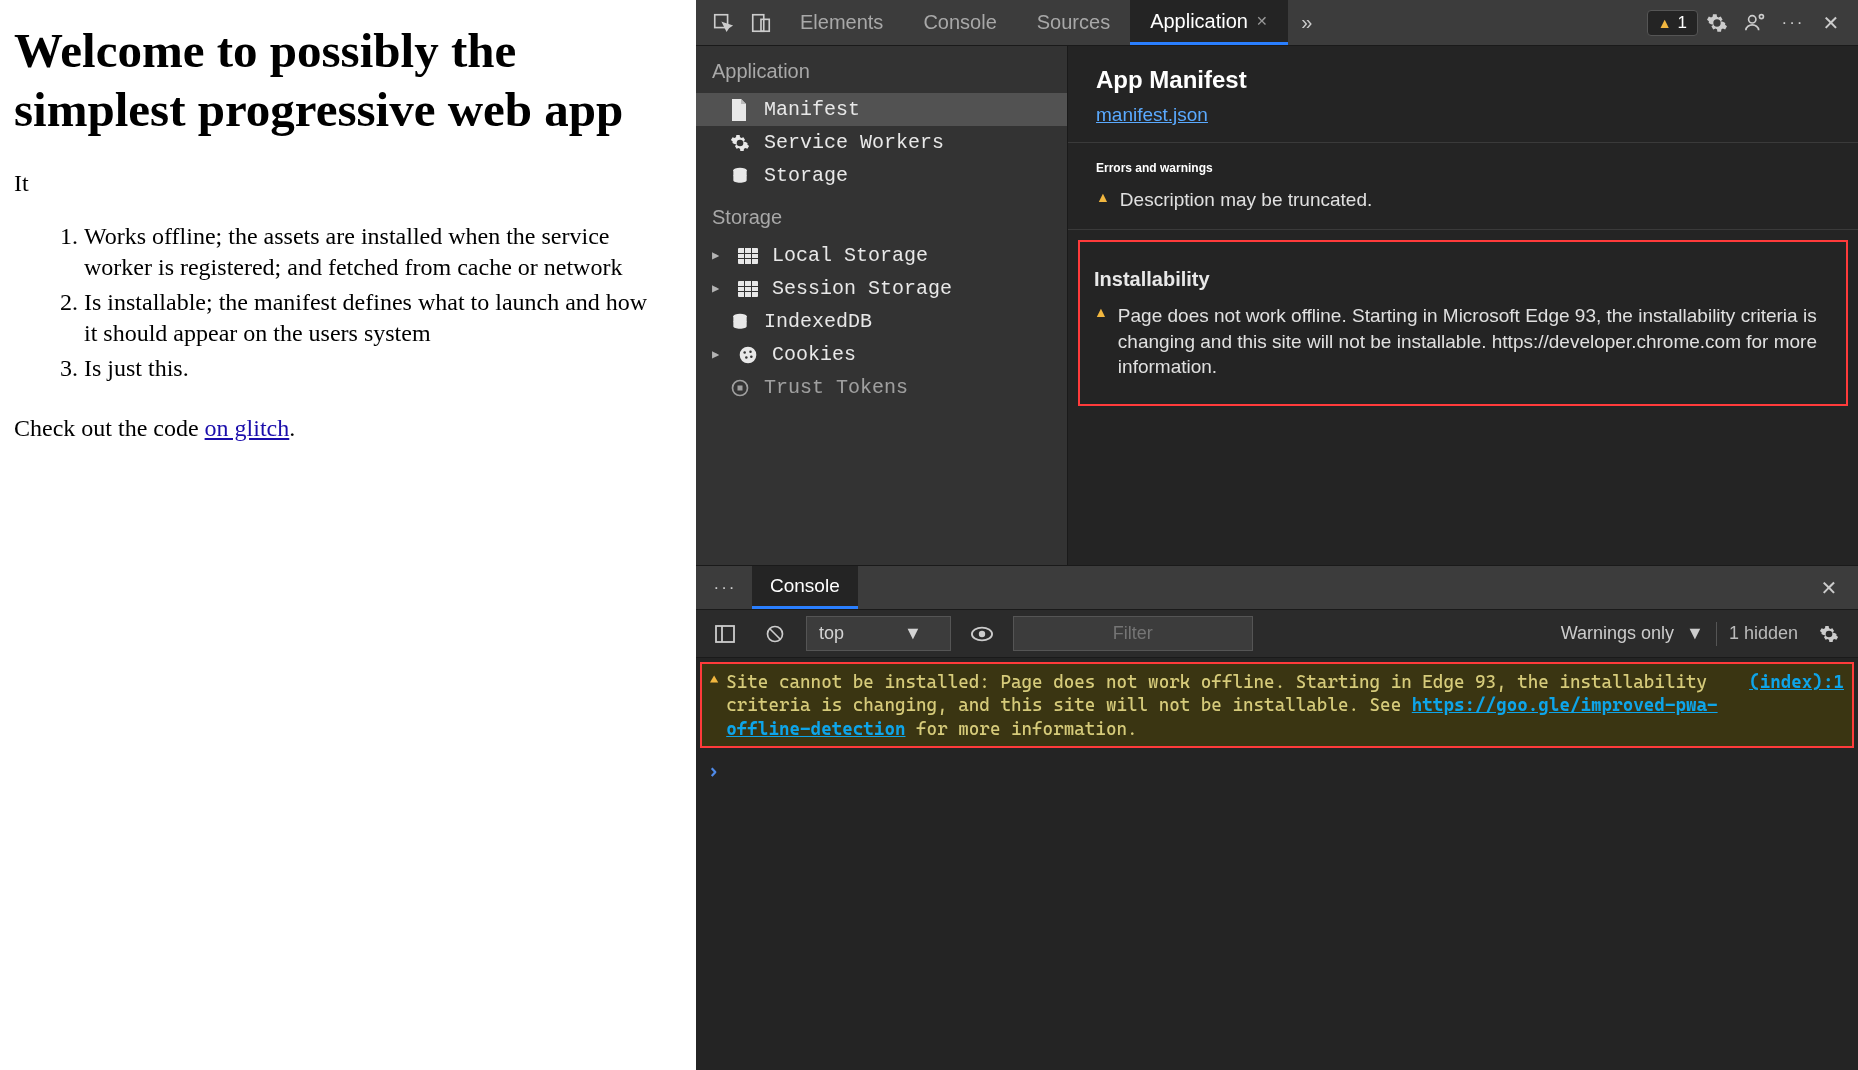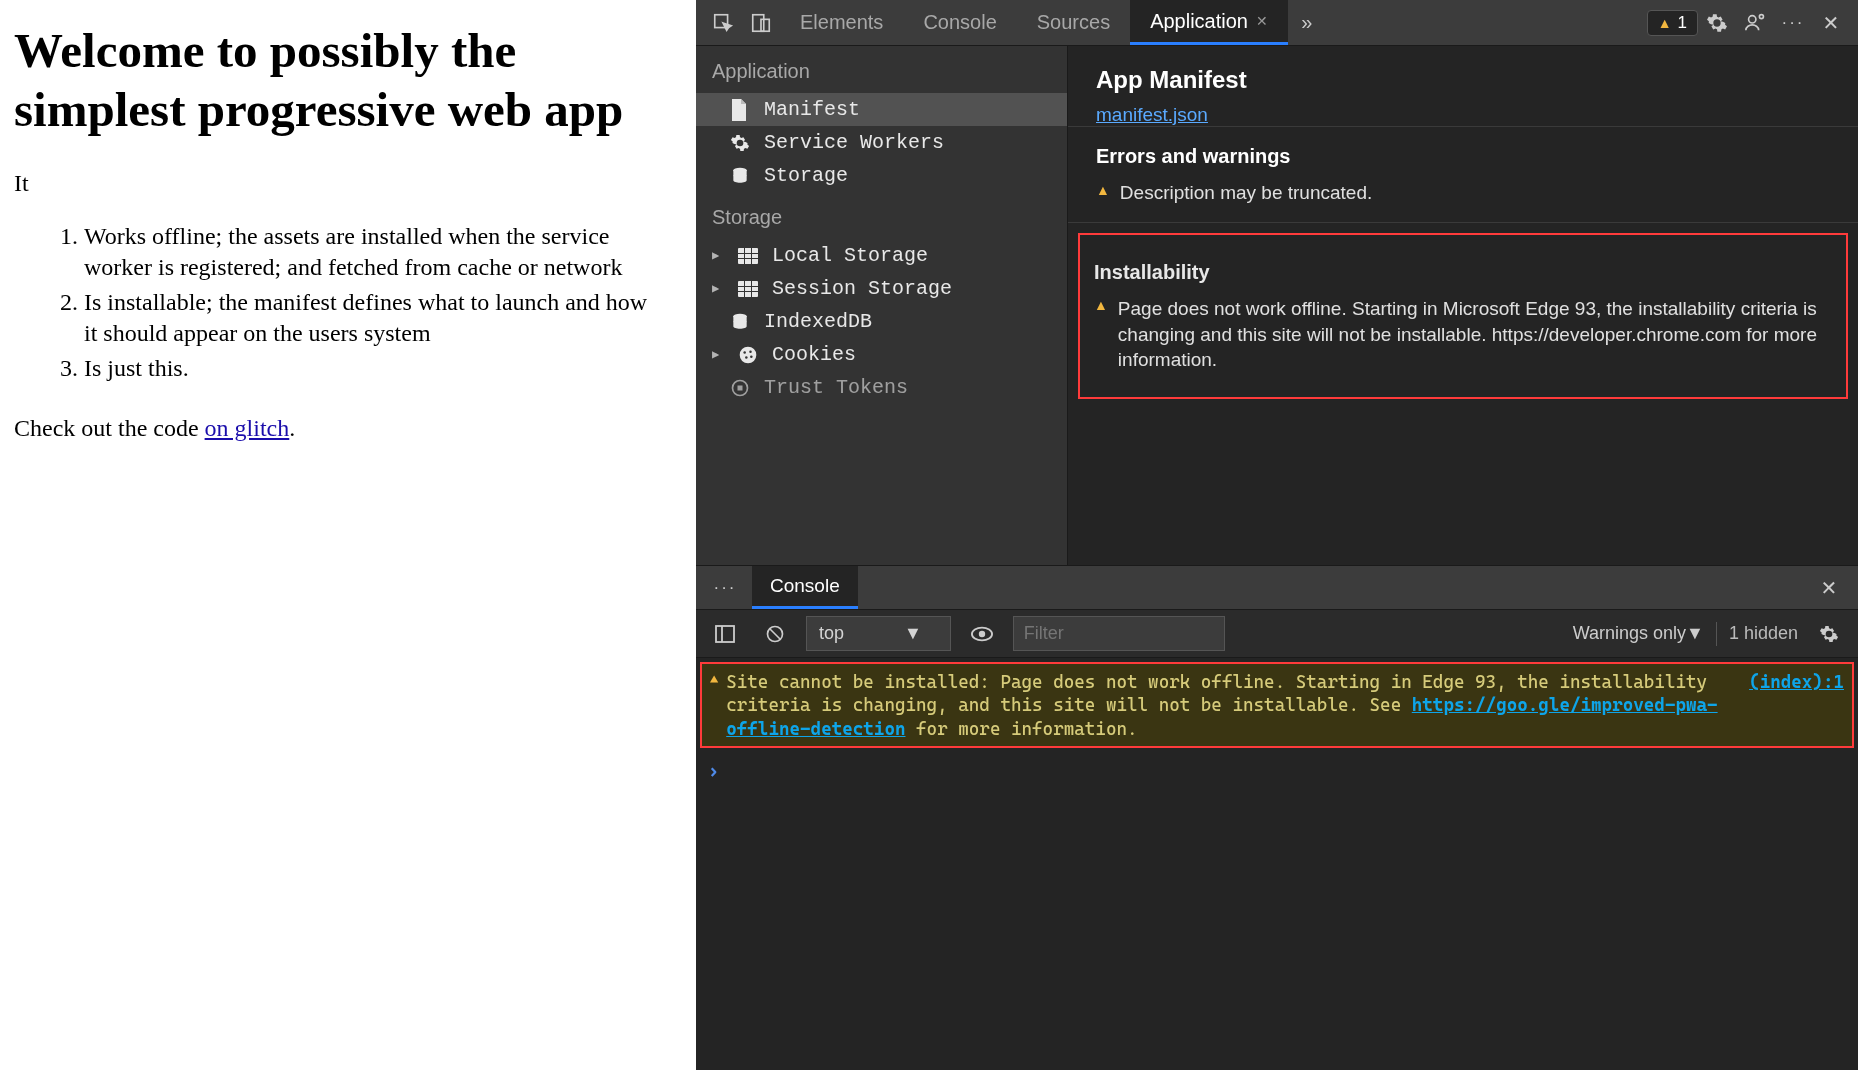--- a/index.html
+++ b/index.html
@@ -110,25 +110,25 @@
 .sb-item.has-toggle { padding-left: 16px; }
 .sb-toggle { width: 14px; color: #b4b4b4; font-size: 12px; }
 .sb-icon { width: 22px; text-align: center; color: #cfcfcf; }
 
 .app-main {
   flex: 1;
   background: #242424;
   overflow: hidden;
   color: #e8e8e8;
 }
-.am-header { padding: 20px 28px 0; border-bottom: 1px solid #3a3a3a; }
+.am-header { padding: 20px 28px 16px; border-bottom: 1px solid #3a3a3a; }
 .am-title { font-size: 24px; font-weight: 700; color: #fff; margin-bottom: 10px; }
 .am-link { color: #5aaaff; text-decoration: underline; font-size: 19px; cursor: pointer; }
 .am-section { padding: 18px 28px; border-bottom: 1px solid #3a3a3a; }
-.am-section h3 { font-size: 20px; font-weight: 700; color: #fff; margin-bottom: 14px; }
+.am-section h3 { font-size: 12px; font-weight: 700; color: #fff; margin-bottom: 14px; }
 .am-row { display: flex; gap: 10px; font-size: 19px; color: #e0e0e0; }
 .am-install {
   margin: 10px 10px 10px 10px;
   padding: 24px 14px;
   border: 2px solid #ff3b3b;
   font-size: 19px;
   line-height: 1.35;
 }
 .am-install h3 { font-size: 20px; font-weight: 700; margin-bottom: 10px; }
 
@@ -170,23 +170,24 @@
   font-size: 18px;
   position: relative;
   display: flex; align-items: center; gap: 60px;
 }
 .dt-input {
   background: #3c3c3c;
   border: 1px solid #555;
   color: #d4d4d4;
   padding: 6px 10px;
   font-size: 18px;
-  width: 212px;
-}
-.dt-filterlabel { color:#ccc; display:flex; align-items:center; gap:0; }
+  width: 240px;
+  text-align: center;
+}
+.dt-filterlabel { color:#ccc; display:flex; align-items:center; gap:12px; }
 .console-body { flex: 1; font-family: "Cascadia Mono", Consolas, monospace; font-size: 18px; }
 .console-warn {
   margin: 4px 4px;
   padding: 6px 8px;
   background: #3a3512;
   border: 2px solid #ff3b3b;
   color: #d6cb7a;
   display: flex;
   gap: 8px;
   line-height: 1.3;

